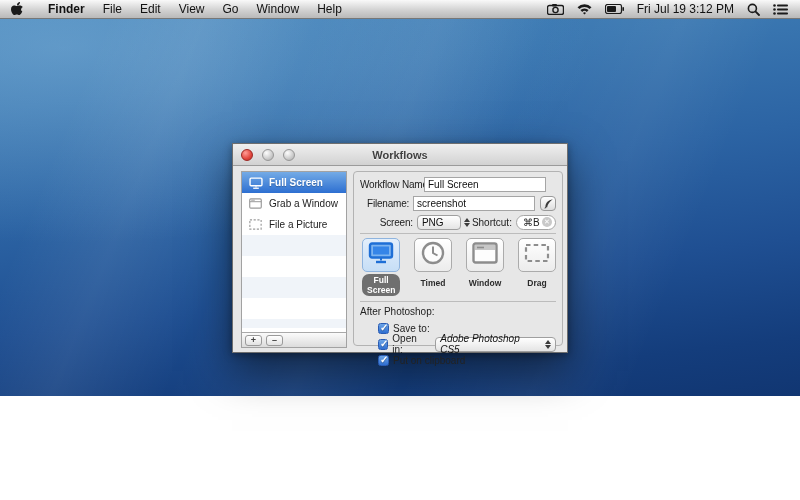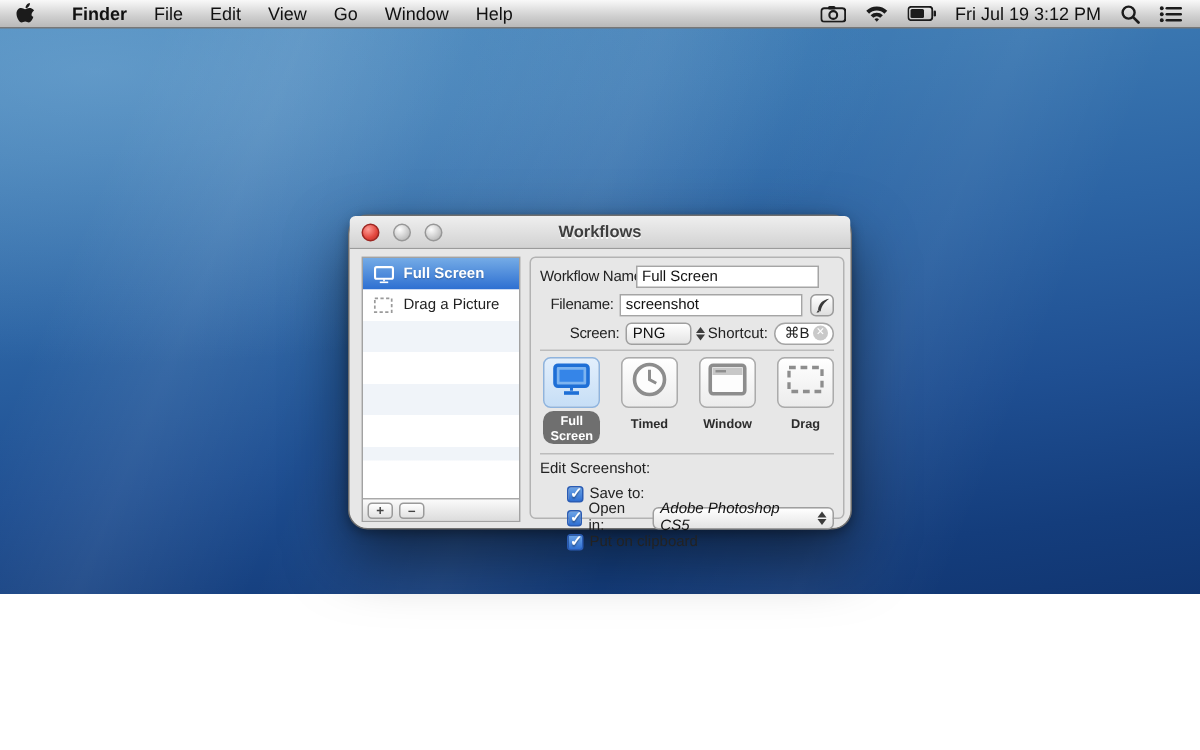--- a/index.html
+++ b/index.html
@@ -22,21 +22,21 @@
   .menubar .left{ display:flex; align-items:center; gap:0; padding-left:10px; }
   .menu-item{ padding:0 9px; height:19px; display:flex; align-items:center; }
   .menu-item.app{ font-weight:bold; }
   .apple{ padding:0 8px 0 0; display:flex; align-items:center; }
   .menubar .right{ margin-left:auto; display:flex; align-items:center; gap:13px; padding-right:12px;text-align:right; }
   .clock{ font-size:12px; color:#111; white-space:nowrap; }
   .mb-icon{ display:flex; align-items:center; }
 
   
   .window{ position:absolute; left:232px; top:143px; width:336px; height:210px;
-    border-radius:13px; background:#e7e7e7;
+    border-radius:0; background:#e7e7e7;
     box-shadow:0 18px 40px rgba(0,0,0,.5), 0 2px 8px rgba(0,0,0,.35);
     border:1px solid #6e6e6e; }
   .titlebar{ height:22px; border-radius:4px 4px 0 0;
     background:linear-gradient(#efefef, #d2d2d2);
     border-bottom:1px solid #9b9b9b; position:relative;
     display:flex; align-items:center; justify-content:center; }
   .title{ font-size:11px; font-weight:bold; color:#3f3f3f; text-shadow:0 1px 0 rgba(255,255,255,.8); }
   .lights{ position:absolute; left:8px; top:5px; display:flex; gap:9px; }
   .light{ width:12px; height:12px; border-radius:50%; }
   .light.close{ background:radial-gradient(circle at 35% 30%, #ff9d96, #e2463d 60%, #b1302a);
@@ -206,24 +206,34 @@
                   <rect x="1.5" y="1.5" width="17" height="11" rx="1.5" fill="none" stroke="#fff" stroke-width="2"></rect>
                   <line x1="10" y1="13" x2="10" y2="15" stroke="#fff" stroke-width="1.6"></line>
                   <line x1="6" y1="16" x2="14" y2="16" stroke="#fff" stroke-width="1.8"></line>
                 </svg>
             </span>
             <span>Full Screen</span>
           </div>
           <div class="row">
             <span class="ric">
               <svg width="13" height="11" viewBox="0 0 18 15">
+                  <rect x="1" y="1" width="16" height="13" rx="1.5" fill="none" stroke="#9a9a9a" stroke-width="1.6"></rect>
+                  <line x1="1" y1="5" x2="17" y2="5" stroke="#9a9a9a" stroke-width="1.4"></line>
+                  <line x1="3" y1="3" x2="8" y2="3" stroke="#9a9a9a" stroke-width="1.2"></line>
+                </svg>
+            </span>
+            <span>Grab a Window</span>
+          </div>
+          <div class="row">
+            <span class="ric">
+              <svg width="13" height="11" viewBox="0 0 18 15">
                   <rect x="1.2" y="1.2" width="15.6" height="12.6" fill="none" stroke="#9a9a9a" stroke-width="1.6" stroke-dasharray="3 2.2"></rect>
                 </svg>
             </span>
-            <span>Drag a Picture</span>
+            <span>File a Picture</span>
           </div>
           <div class="list-empty" style="height:93px;"></div>
         </div>
         <div class="listbar">
           <span class="pm-btn">+</span>
           <span class="pm-btn">–</span>
         </div>
       </div>
 
       <div class="groupbox">
@@ -305,21 +315,21 @@
                     <rect x="2" y="2" width="22" height="16" fill="none" stroke="#8d8d8d" stroke-width="2.2" stroke-dasharray="4.5 3.2"></rect>
                   </svg>
               </span>
             </div>
             <span class="modelabel">Drag</span>
           </div>
         </div>
 
         <div class="sep" style="margin-top:4px;"></div>
 
-        <div class="after-title">Edit Screenshot:</div>
+        <div class="after-title">After Photoshop:</div>
 
         <div class="arow">
           <span class="checkbox"></span>
           <span class="alabel">Save to:</span>
         </div>
 
         <div class="arow">
           <span class="checkbox"></span>
           <span class="alabel">Open in:</span>
           <span class="popup openin">

